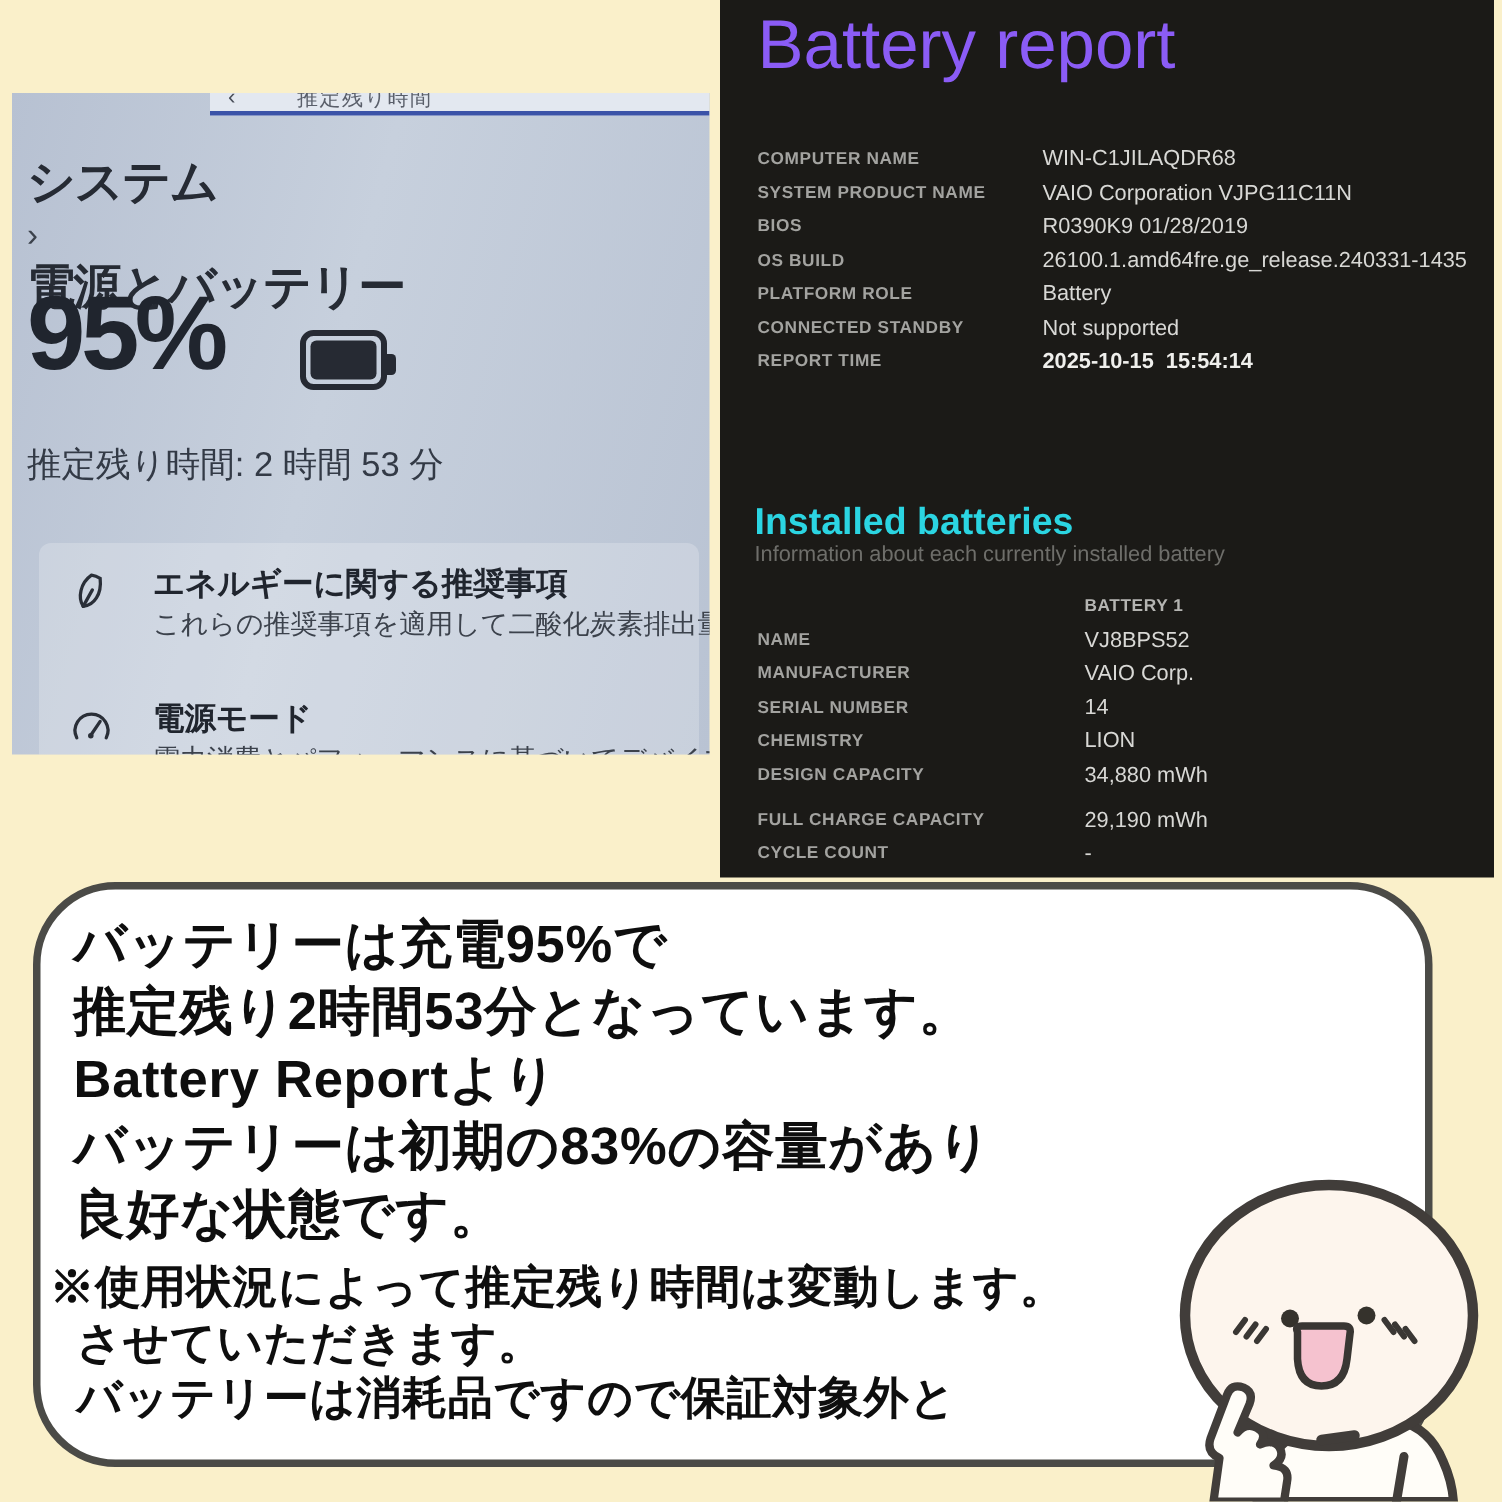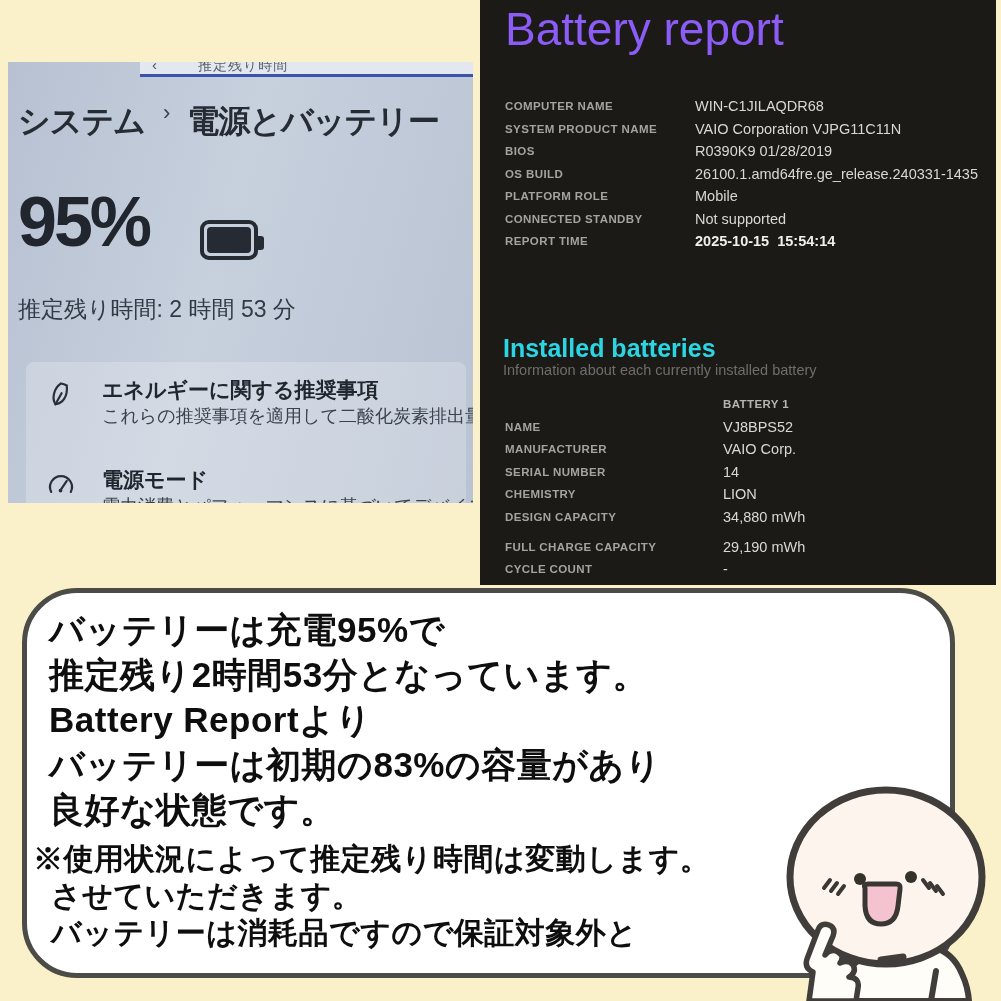--- a/index.html
+++ b/index.html
@@ -16,22 +16,22 @@
     background:linear-gradient(105deg,#b7c1d2 0%,#c7d0dd 45%,#b9c3d3 100%);
     overflow:hidden; color:#232833;
   }
   .searchband {
     position:absolute; left:132px; top:0; width:333px; height:15px;
     background:#e3e8f0; border-bottom:3px solid #3b53a8; overflow:hidden;
   }
   .searchband .chev { position:absolute; left:12px; top:-6px; font-size:15px; color:#4a4f5a; }
   .searchband .stext { position:absolute; left:58px; top:-5px; font-size:14px; color:#5a5f6a; letter-spacing:1px; }
   .crumbs {
-    position:absolute; left:10px; top:38px; display:flex; align-items:flex-start; gap:18px;
-    font-size:32px; font-weight:600; letter-spacing:-1px; color:#262b34;
+    position:absolute; left:10px; top:38px; display:flex; align-items:flex-start; 
+    font-size:32px; font-weight:600; letter-spacing:-1px; color:#262b34;flex-direction:column;
   }
   .crumbs .sep { font-size:22px; font-weight:400; color:#3c424c; }
   .pct {
     position:absolute; left:10px; top:120px; font-size:70px; font-weight:600;
     letter-spacing:-3px; color:#20252e;
   }
   .batticon {
     position:absolute; left:192px; top:158px; width:58px; height:40px;
     border:4px solid #262a33; border-radius:9px; background:transparent;
   }
@@ -159,21 +159,21 @@
     <div class="irow">
         <span class="lab">BIOS</span>
         <span class="val">R0390K9 01/28/2019</span>
       </div>
     <div class="irow">
         <span class="lab">OS BUILD</span>
         <span class="val">26100.1.amd64fre.ge_release.240331-1435</span>
       </div>
     <div class="irow">
         <span class="lab">PLATFORM ROLE</span>
-        <span class="val">Mobile</span>
+        <span class="val">Battery</span>
       </div>
     <div class="irow">
         <span class="lab">CONNECTED STANDBY</span>
         <span class="val">Not supported</span>
       </div>
     <div class="irow">
         <span class="lab">REPORT TIME</span>
         <span class="val strong">2025-10-15  15:54:14</span>
       </div>
   </div>

